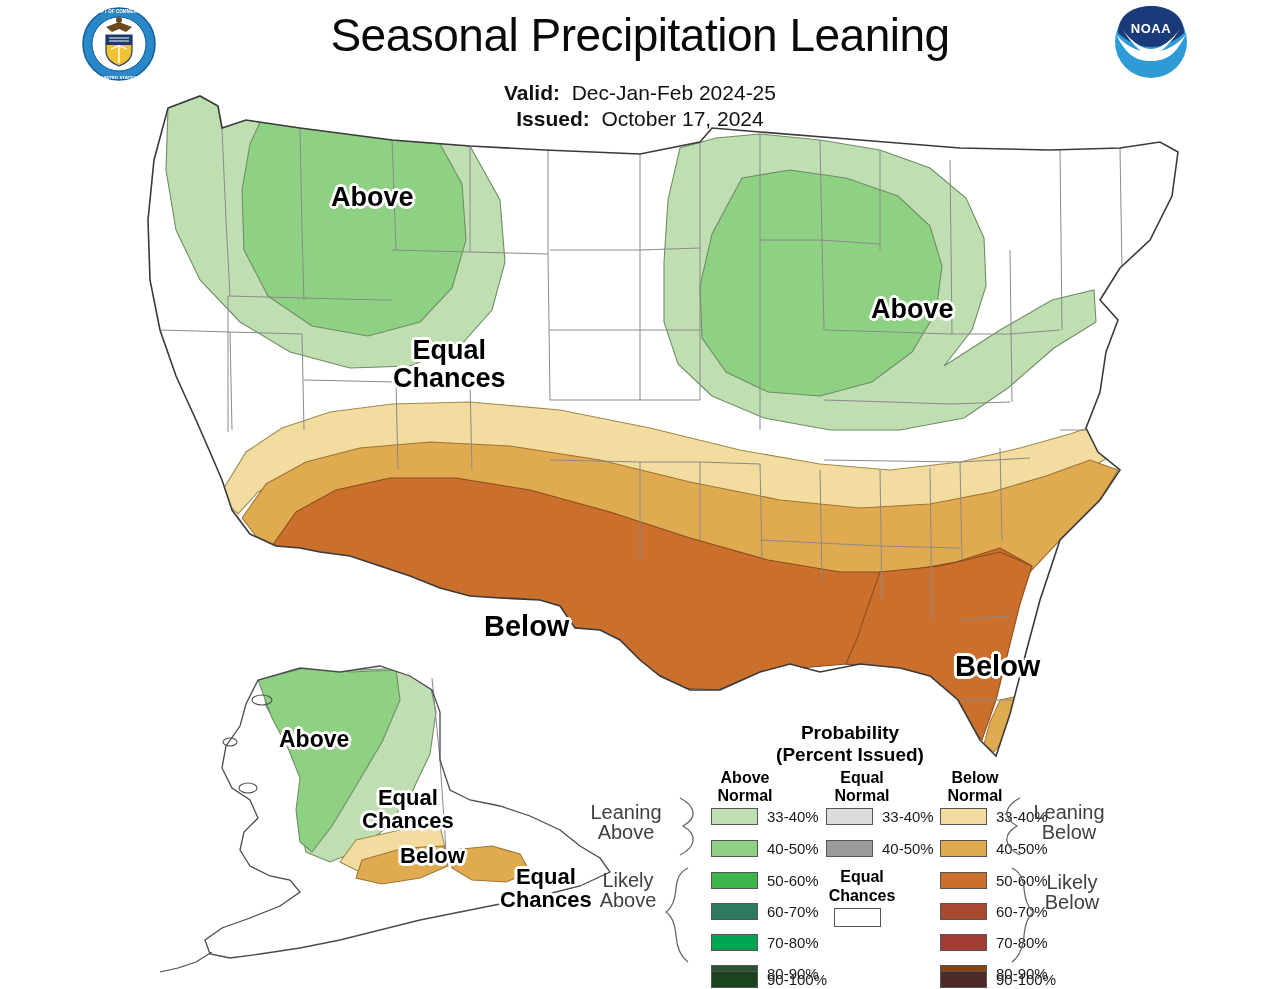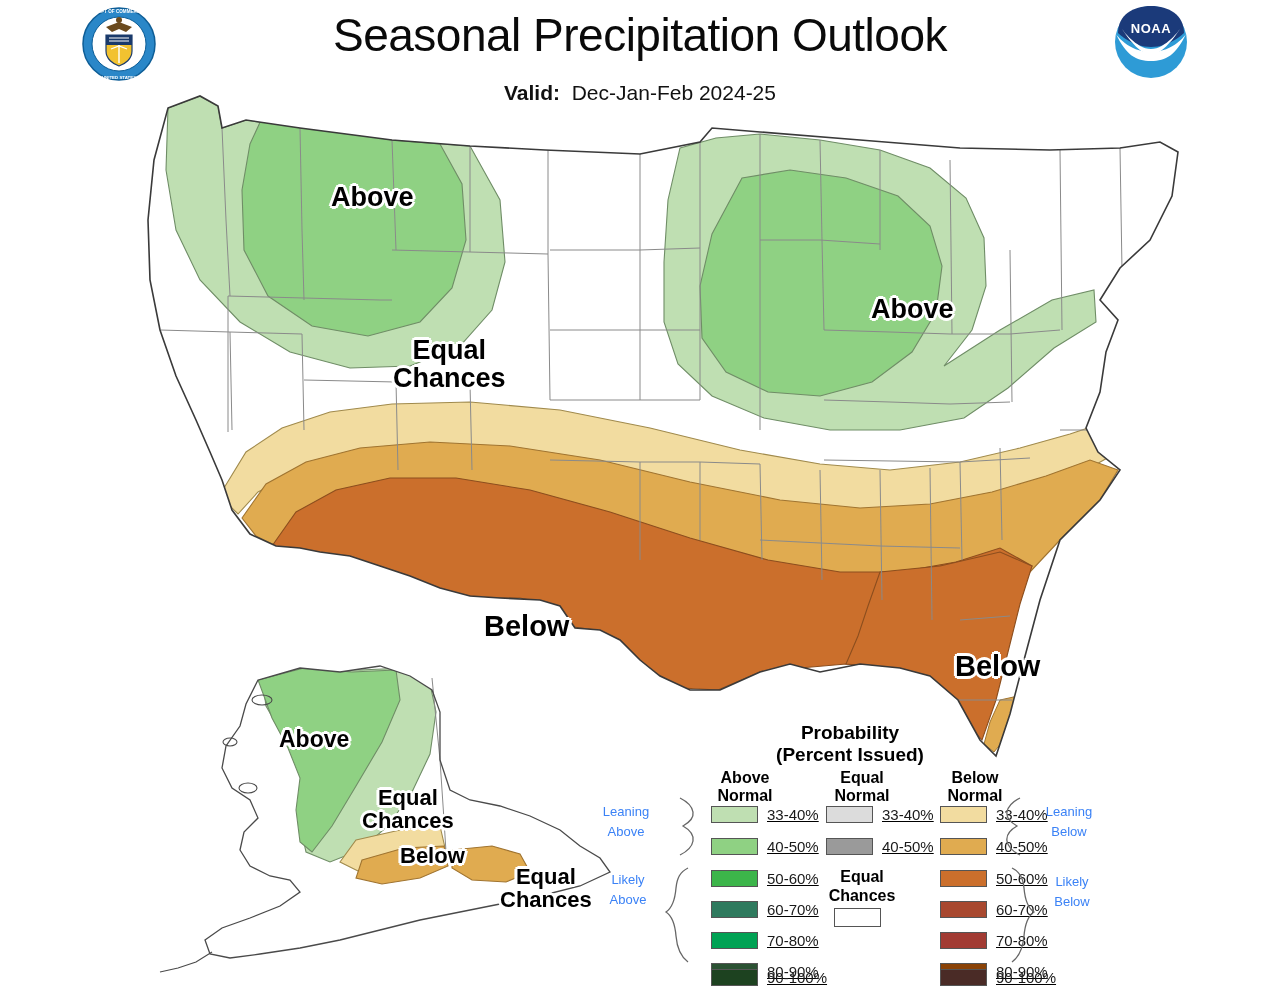--- a/index.html
+++ b/index.html
@@ -103,40 +103,39 @@
     color: #000;
     width: 90px;
   }
   #head-above { left: 120px; top: 47px; }
   #head-near  { left: 237px; top: 47px; }
   #head-below { left: 350px; top: 47px; }
 
   .swatch-row {
     position: absolute;
     display: flex;
-    align-items: center;
+    align-items: flex-end;
     height: 22px;
-    text-decoration: underline;
   }
   .swatch {
     width: 47px; height: 17px;
     border: 1px solid #555;
     box-sizing: border-box;
     flex: none;
   }
   .swatch-lbl {
     font-size: 15px;
     color: #1a1a1a;
     margin-left: 9px;
     white-space: nowrap;
   }
   .bracket-lbl {
     position: absolute;
-    font-size: 13px;
-    color: #3b82f6;
+    font-size: 20px;
+    color: #404040;
     text-align: center;
     line-height: 20px;
     width: 92px;
   }
   #lbl-leaning-above { left: 0px;   top: 80px; }
   #lbl-likely-above  { left: 2px;   top: 148px; }
   #lbl-leaning-below { left: 443px; top: 80px; }
   #lbl-likely-below  { left: 446px; top: 150px; }
 
   #eq-chance-lbl {
@@ -371,24 +370,25 @@
   <svg id="noaa-logo" viewBox="0 0 78 78" xmlns="http://www.w3.org/2000/svg">
     <circle cx="39" cy="39" r="36" fill="#2e9bd6"></circle>
     <path d="M6,30 C6,12 21,3 39,3 C57,3 72,12 72,30 C72,30 58,44 39,44 C20,44 6,30 6,30 Z" fill="#1b3a7a"></path>
     <path d="M4,31 C14,52 24,58 39,58 C54,58 64,52 74,31
              C74,31 62,49 39,49 C16,49 4,31 4,31 Z" fill="#ffffff"></path>
     <path d="M10,26 C22,44 30,50 39,52 C48,50 56,44 68,26
              C68,26 54,46 39,46 C24,46 10,26 10,26 Z" fill="#ffffff"></path>
     <text x="39" y="30" font-size="13" fill="#ffffff" text-anchor="middle" font-family="Liberation Sans, sans-serif" font-weight="bold" letter-spacing="0.5">NOAA</text>
   </svg>
 
-  <div id="main-title">Seasonal Precipitation Outlook</div>
+  <div id="main-title">Seasonal Precipitation Leaning</div>
 
   <div id="subtitle-block">
     <div class="sub-row"><span class="sub-lbl">Valid:</span><span>  </span><span>Dec-Jan-Feb 2024-25</span></div>
+    <div class="sub-row"><span class="sub-lbl">Issued:</span><span>  </span><span>October 17, 2024</span></div>
   </div>
 
   <div id="legend">
 
     <div id="legend-title">
       <div>Probability</div>
       <div>(Percent Issued)</div>
     </div>
 
     <div class="col-head" id="head-above">

